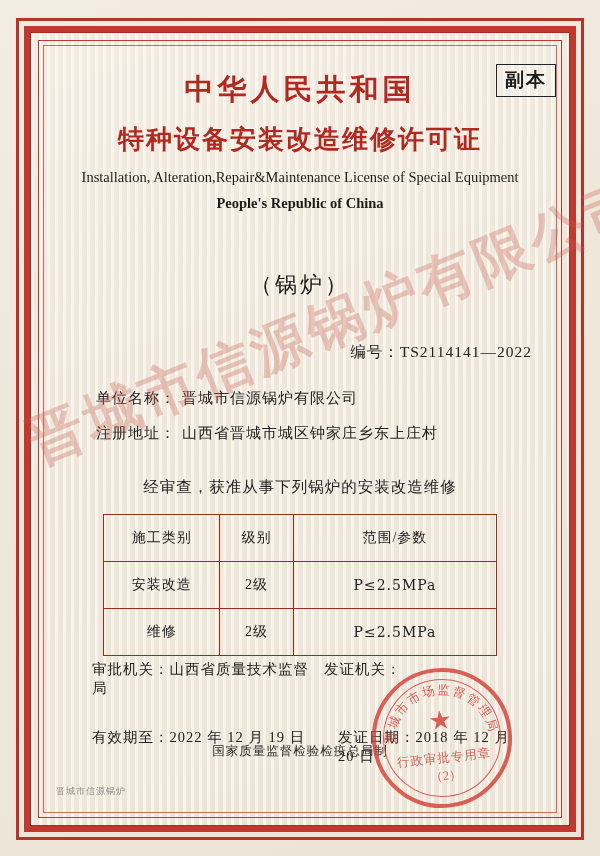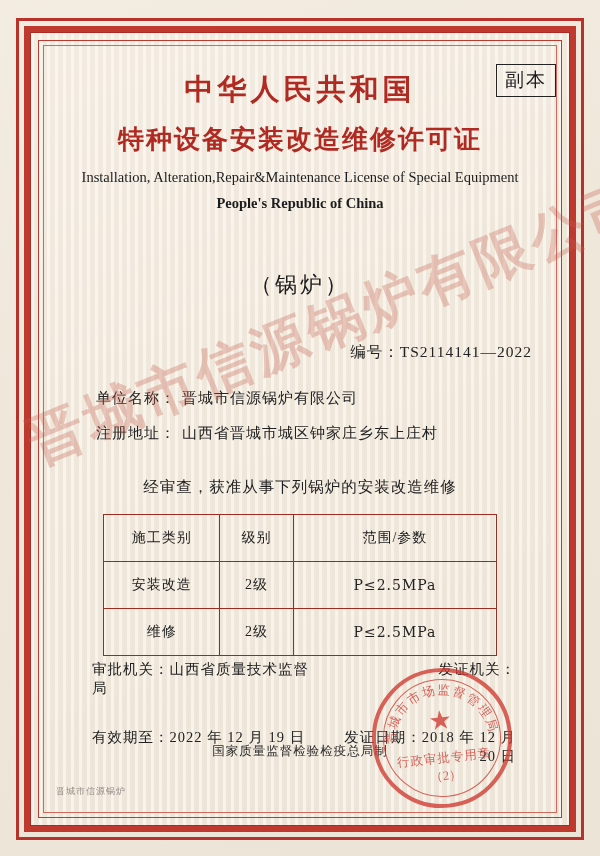--- a/index.html
+++ b/index.html
@@ -103,20 +103,21 @@
     position: absolute;
     right: -6px;
     top: -6px;
     border: 1.5px solid #222;
     padding: 2px 8px 3px 8px;
     font-size: 19px;
     letter-spacing: 2px;
     color: #1b1b1b;
     background: rgba(255,255,255,0.12);
     font-family: "DejaVu Serif", serif;
+    font-weight: bold;
   }
   .title-en1 {
     margin-top: 12px;
     font-size: 14.5px;
     font-weight: normal;
     color: #1d1d1d;
     letter-spacing: 0px;
   }
   .title-en2 {
     margin-top: 9px;
@@ -190,22 +191,22 @@
   }
   .foot-row {
     display: flex;
     font-size: 14.5px;
     color: #222;
     padding: 0 34px 0 42px;
     letter-spacing: 1px;
     font-family: Liberation Serif, serif;
   }
   .foot-row .c1 { width: 232px; }
-  .foot-row .c2 { flex: 1; text-align: right; }
-  .foot-row.second { margin-top: 30px; }
+  .foot-row .c2 { flex: 1; }
+  .foot-row.second { margin-top: 30px; gap: 14px; }
 
   .bottom-note {
     position: absolute;
     bottom: 6px;
     left: 0;
     right: 0;
     text-align: center;
     font-size: 12.5px;
     color: #2b2b2b;
     letter-spacing: 1px;

